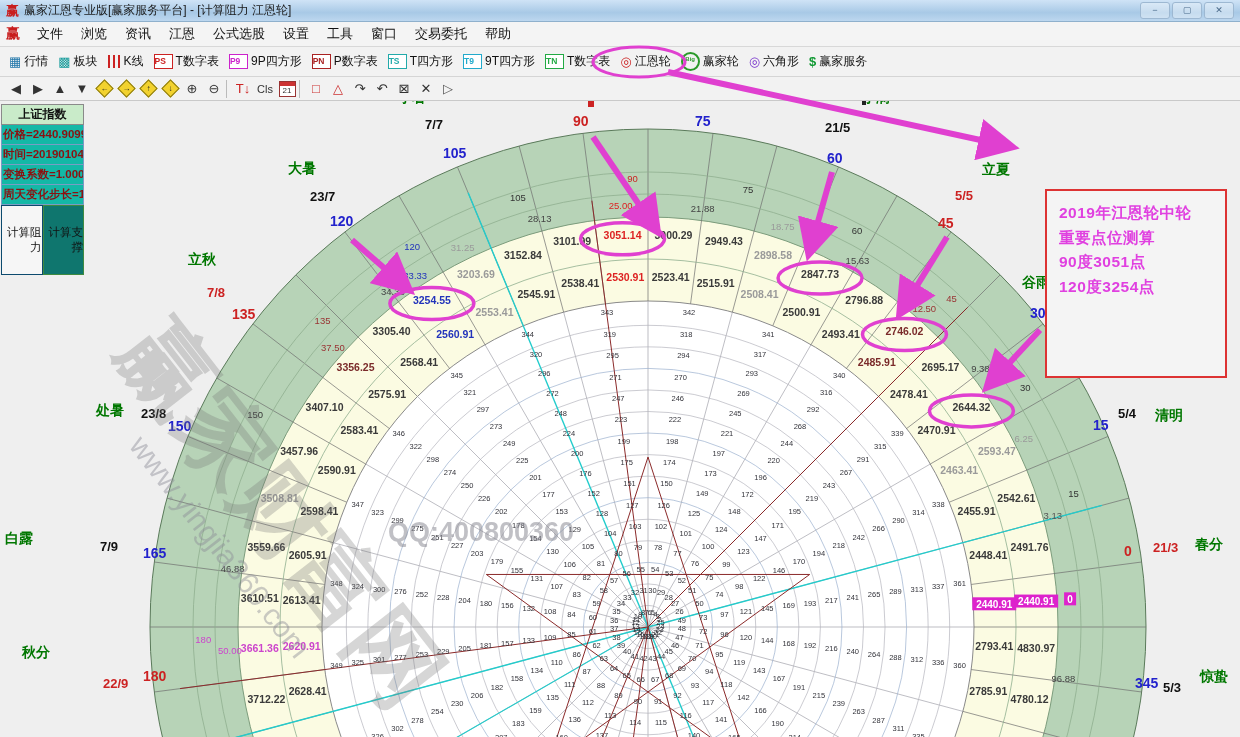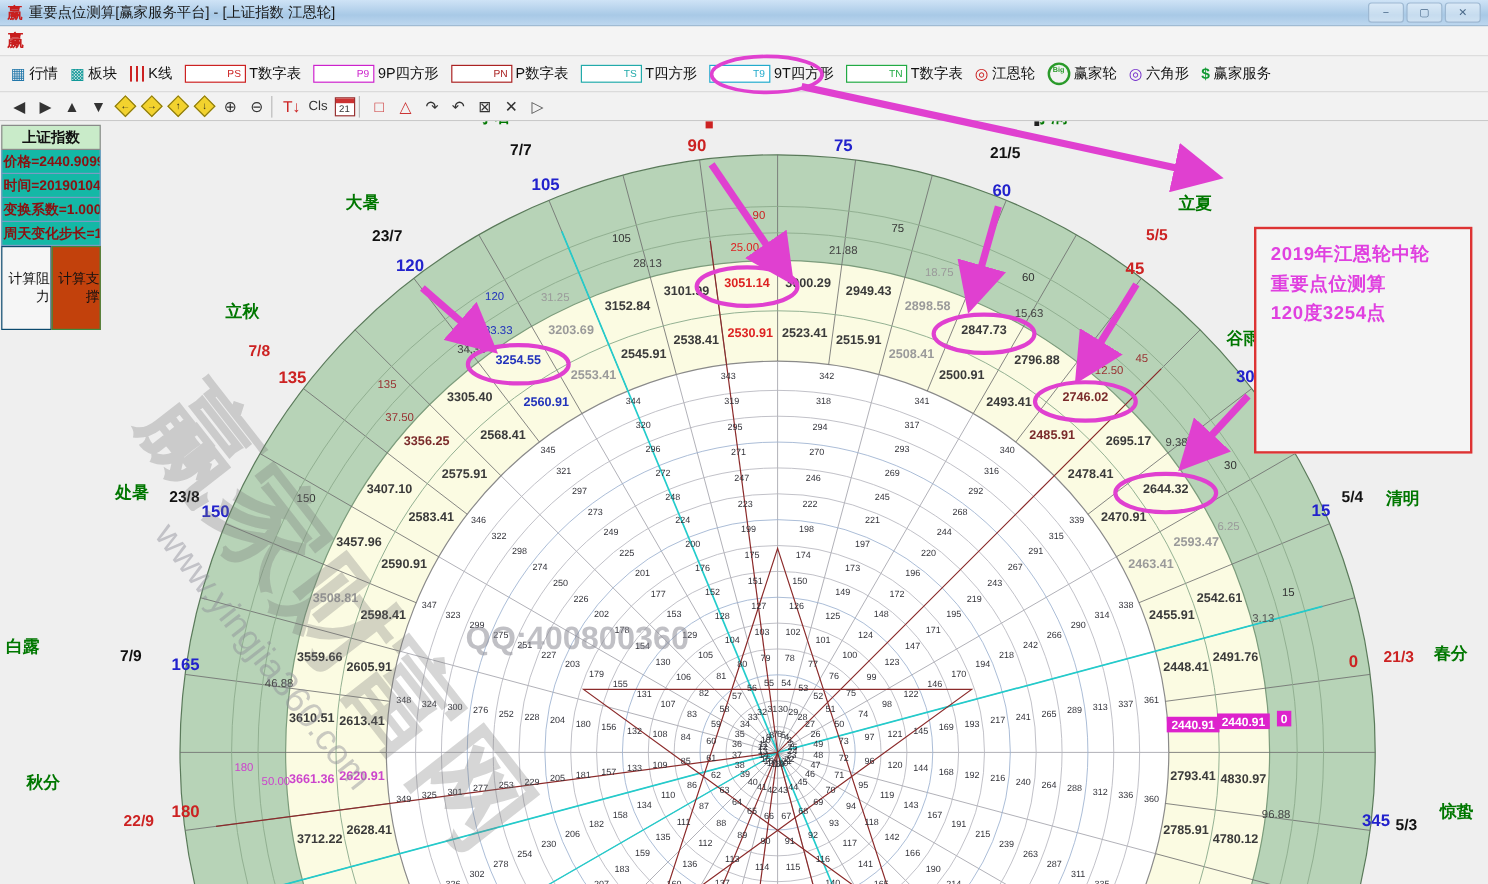--- a/index.html
+++ b/index.html
@@ -12,22 +12,22 @@
   .win-btn{width:28px;height:15px;border:1px solid #9db8d2;border-radius:3px;
     background:rgba(255,255,255,0.35);font-size:9px;line-height:14px;text-align:center;color:#4a6a8a;}
   .menubar{height:25px;background:#f4f4f4;display:flex;align-items:center;font-size:13px;
     border-bottom:1px solid #d8d8d8;padding:0 4px;box-sizing:border-box;}
   .menubar .logo{color:#c81e1e;font-weight:bold;margin:0 8px 0 2px;font-size:14px;}
   .menu-item{padding:2px 9px;color:#111;}
   .toolbar1{height:30px;background:#f2f2f2;border-bottom:1px solid #d5d5d5;
     display:flex;align-items:center;padding:0 4px;font-size:12px;box-sizing:border-box;}
   .tb-item{display:flex;align-items:center;gap:3px;padding:2px 5px;color:#111;white-space:nowrap;}
   .tb-ico{font-size:13px;line-height:13px;}
-  .badge{display:inline-block;width:17px;height:13px;font-size:8.5px;font-weight:normal;line-height:13px;
-    text-align:center;border:1px solid;background:#fff;padding-left:32px;}
+  .badge{display:inline-block;width:17px;height:13px;font-size:8.5px;font-weight:bold;line-height:13px;
+    border:1px solid;background:#fff;}
   .bigcirc{display:inline-block;width:15px;height:15px;border:2px solid #2a9a2a;border-radius:50%;
     font-size:6px;font-weight:bold;color:#2a9a2a;text-align:center;line-height:11px;}
   .kline{display:inline-block;width:13px;height:13px;
     background:repeating-linear-gradient(90deg,#cc2222 0 2px,transparent 2px 5px);}
   .toolbar2{height:24px;background:#f2f2f2;border-bottom:1px solid #c9c9c9;
     display:flex;align-items:center;padding:0 6px;gap:2px;box-sizing:border-box;}
   .t2{min-width:20px;height:18px;display:flex;align-items:center;justify-content:center;
     font-size:13px;color:#333;}
   .t2 .dia{width:11px;height:11px;background:#f2d22e;border:1px solid #8a7a10;transform:rotate(45deg);
     display:flex;align-items:center;justify-content:center;}
@@ -38,41 +38,53 @@
   
   .canvas{position:absolute;left:0;top:101px;width:1240px;height:636px;background:#efefef;}
   #wheel-svg{position:absolute;left:0;top:0;}
   .info-panel{position:absolute;left:1px;top:3px;width:83px;font-size:12px;z-index:20;}
   .ip-head{background:#c9ebc9;border:1px solid #8a8a8a;text-align:center;padding:1px 0;
     color:#111;font-weight:bold;}
   .ip-row{background:#14b8a6;border:1px solid #7a9cc4;border-top:none;color:#8b1111;
     font-weight:bold;font-size:11.5px;padding:2px 1px;white-space:nowrap;overflow:hidden;}
   .ip-btns{display:flex;}
   .ip-btn{flex:1;border:1px solid #0c4a6e;font-size:11.5px;text-align:right;padding:19px 0;background:#f6f6f6;color:#111;}
-  .ip-btn.alt{background:#c2410c;border-color:#3f8a3f;}
+  .ip-btn.alt{background:#0f766e;border-color:#3f8a3f;}
   .anno-box{position:absolute;left:1045px;top:88px;width:182px;height:189px;background:#f4f4f4;
     border:2px solid #dd3333;z-index:40;box-sizing:border-box;padding:10px 0 0 12px;}
   .anno-line{color:#e040e0;font-size:15.5px;font-weight:bold;line-height:24.5px;letter-spacing:0.5px;}
   #overlay-svg{position:absolute;left:0;top:0;z-index:60;pointer-events:none;}
 </style>
 </head>
 <body>
 
 <div class="titlebar">
   <span class="app-ico">赢</span>
-  <span>重要点位测算[赢家服务平台] - [上证指数 江恩轮]</span>
+  <span>赢家江恩专业版[赢家服务平台] - [计算阻力 江恩轮]</span>
   <span class="win-controls" id="win-controls">
       <span class="win-btn">−</span>
       <span class="win-btn">▢</span>
       <span class="win-btn">✕</span>
     </span>
 </div>
 
 <div class="menubar">
   <span class="logo">赢</span>
+  <span id="menu-items" style="display:flex">
+      <span class="menu-item">文件</span>
+      <span class="menu-item">浏览</span>
+      <span class="menu-item">资讯</span>
+      <span class="menu-item">江恩</span>
+      <span class="menu-item">公式选股</span>
+      <span class="menu-item">设置</span>
+      <span class="menu-item">工具</span>
+      <span class="menu-item">窗口</span>
+      <span class="menu-item">交易委托</span>
+      <span class="menu-item">帮助</span>
+    </span>
 </div>
 
 <div class="toolbar1" id="toolbar-main">
     <span class="tb-item">
       <span class="tb-ico" style="color: rgb(34, 119, 170);">▦</span>
       <span>行情</span>
     </span>
     <span class="tb-item">
       <span class="tb-ico" style="color: rgb(17, 153, 153);">▩</span>
       <span>板块</span>
@@ -707,20 +719,21 @@
       </div>
     <div class="ip-btns" id="ip-btns">
         <div class="ip-btn">计算阻力</div>
         <div class="ip-btn alt">计算支撑</div>
       </div>
   </div>
 
   <div class="anno-box" id="anno-box">
       <div class="anno-line">2019年江恩轮中轮</div>
       <div class="anno-line">重要点位测算</div>
+      <div class="anno-line">90度3051点</div>
       <div class="anno-line">120度3254点</div>
     </div>
 </div>
 
 <svg id="overlay-svg" width="1240" height="737" viewBox="0 0 1240 737">
     <defs>
       <marker id="ah" markerWidth="7" markerHeight="7" refX="5" refY="3.5" orient="auto">
         <path d="M0,0 L7,3.5 L0,7 Z" fill="#e040d0"></path>
       </marker>
     </defs>

